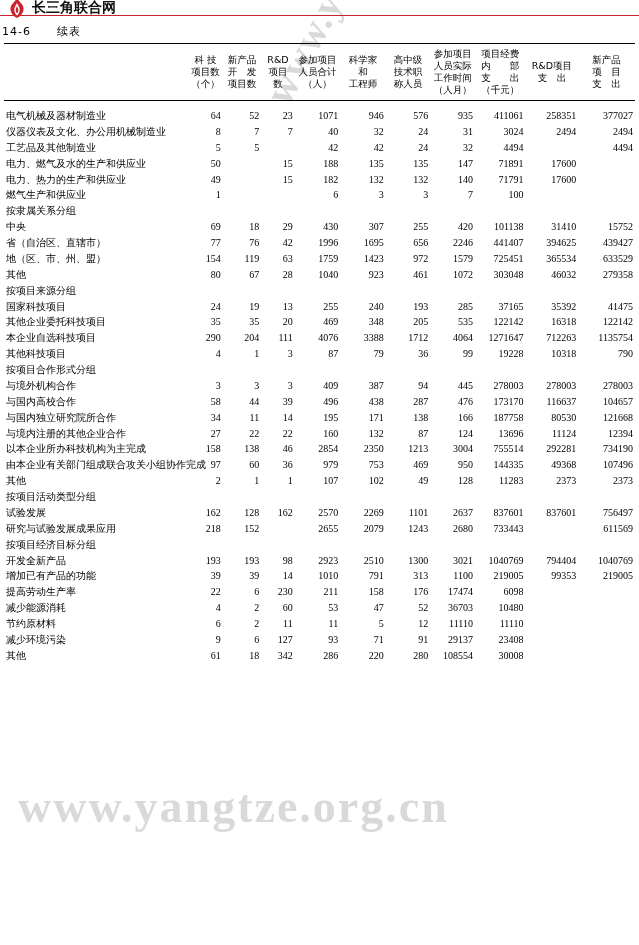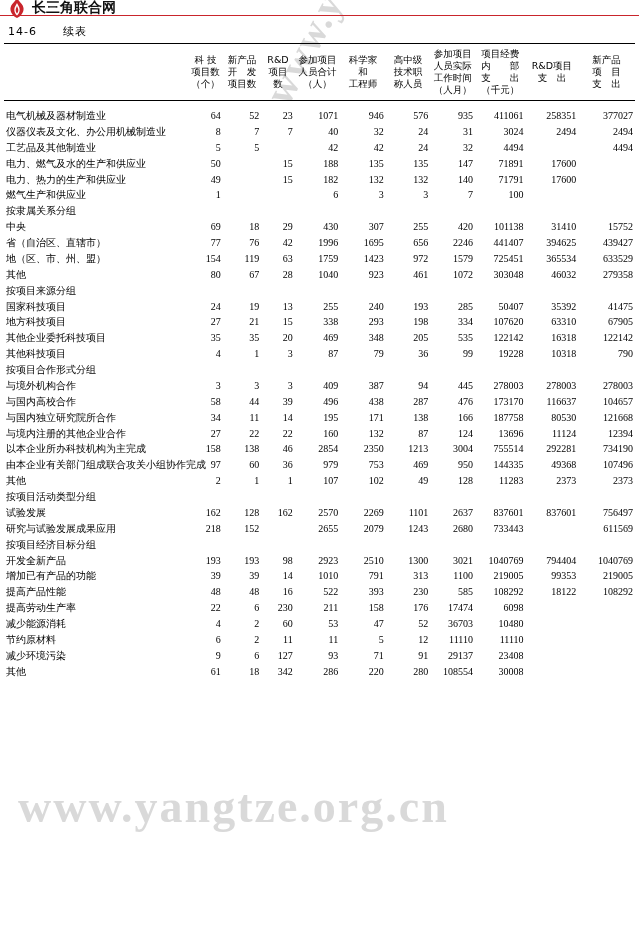--- a/index.html
+++ b/index.html
@@ -74,21 +74,21 @@
     font-family: "DejaVu Sans", sans-serif;
     font-size: 14px;
     font-weight: bold;
     color: #111;
     letter-spacing: 0px;
   }
   
   .sheet-line {
     font-family: "DejaVu Sans", sans-serif;
     font-size: 11px;
-    padding: 8px 0 4px 8px;
+    padding: 8px 0 4px 2px;
     letter-spacing: 1px;
   }
   .sheet-line .cont {
     margin-left: 26px;
     font-family: "DejaVu Sans", sans-serif;
   }
   
   table.data {
     border-collapse: collapse;
     width: 631px;
@@ -367,51 +367,51 @@
           </tr>
           <tr>
             <td class="label ind1">国家科技项目</td>
             <td class="num">24</td>
             <td class="num">19</td>
             <td class="num">13</td>
             <td class="num">255</td>
             <td class="num">240</td>
             <td class="num">193</td>
             <td class="num">285</td>
-            <td class="num">50407</td>
+            <td class="num">37165</td>
             <td class="num">35392</td>
             <td class="num">41475</td>
-          </tr>
-          <tr>
-            <td class="label ind1">地方科技项目</td>
-            <td class="num">27</td>
-            <td class="num">21</td>
-            <td class="num">15</td>
-            <td class="num">338</td>
-            <td class="num">293</td>
-            <td class="num">198</td>
-            <td class="num">334</td>
-            <td class="num">107620</td>
-            <td class="num">63310</td>
-            <td class="num">67905</td>
           </tr>
           <tr>
             <td class="label ind1">其他企业委托科技项目</td>
             <td class="num">35</td>
             <td class="num">35</td>
             <td class="num">20</td>
             <td class="num">469</td>
             <td class="num">348</td>
             <td class="num">205</td>
             <td class="num">535</td>
             <td class="num">122142</td>
             <td class="num">16318</td>
             <td class="num">122142</td>
           </tr>
           <tr>
+            <td class="label ind1">本企业自选科技项目</td>
+            <td class="num">290</td>
+            <td class="num">204</td>
+            <td class="num">111</td>
+            <td class="num">4076</td>
+            <td class="num">3388</td>
+            <td class="num">1712</td>
+            <td class="num">4064</td>
+            <td class="num">1271647</td>
+            <td class="num">712263</td>
+            <td class="num">1135754</td>
+          </tr>
+          <tr>
             <td class="label ind1">其他科技项目</td>
             <td class="num">4</td>
             <td class="num">1</td>
             <td class="num">3</td>
             <td class="num">87</td>
             <td class="num">79</td>
             <td class="num">36</td>
             <td class="num">99</td>
             <td class="num">19228</td>
             <td class="num">10318</td>
@@ -593,33 +593,20 @@
             <td class="num">14</td>
             <td class="num">1010</td>
             <td class="num">791</td>
             <td class="num">313</td>
             <td class="num">1100</td>
             <td class="num">219005</td>
             <td class="num">99353</td>
             <td class="num">219005</td>
           </tr>
           <tr>
-            <td class="label ind1">提高产品性能</td>
-            <td class="num">48</td>
-            <td class="num">48</td>
-            <td class="num">16</td>
-            <td class="num">522</td>
-            <td class="num">393</td>
-            <td class="num">230</td>
-            <td class="num">585</td>
-            <td class="num">108292</td>
-            <td class="num">18122</td>
-            <td class="num">108292</td>
-          </tr>
-          <tr>
             <td class="label ind1">提高劳动生产率</td>
             <td class="num">22</td>
             <td class="num">6</td>
             <td class="num">230</td>
             <td class="num">211</td>
             <td class="num">158</td>
             <td class="num">176</td>
             <td class="num">17474</td>
             <td class="num">6098</td>
             <td class="num"></td>

